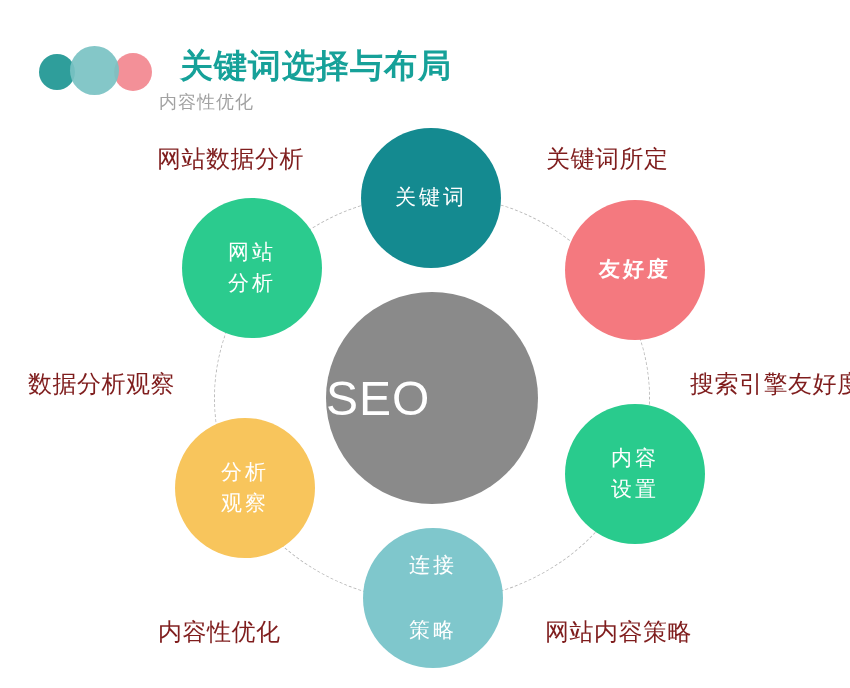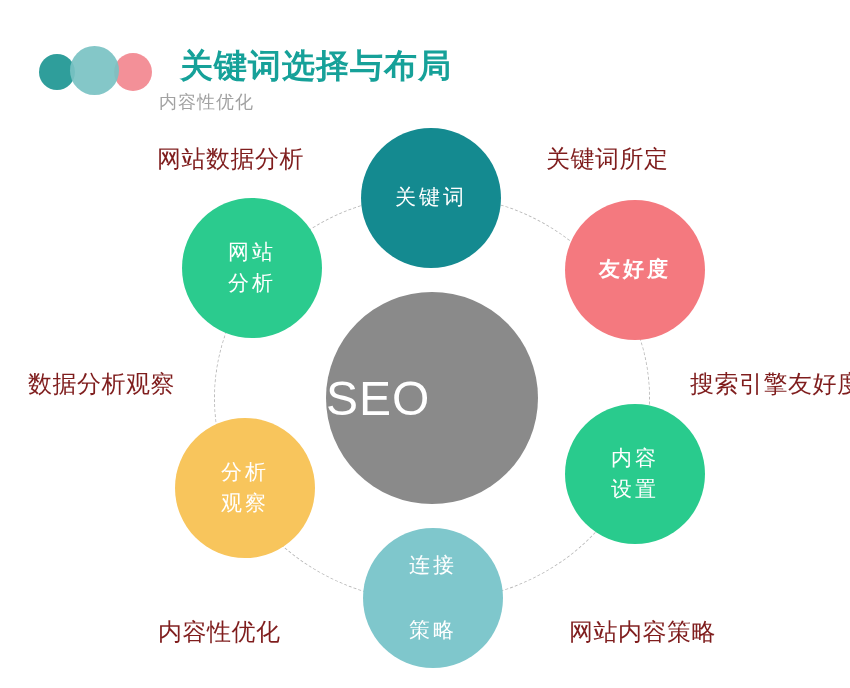--- a/index.html
+++ b/index.html
@@ -67,21 +67,21 @@
   .outer-label {
     position: absolute;
     font-size: 24px; color: #7f1d1d; letter-spacing: 0.5px;
     z-index: 2; white-space: nowrap;
   }
   .label-top-left     { left: 157px; top: 143px; }
   .label-top-right    { left: 546px; top: 143px; }
   .label-mid-left     { left: 28px;  top: 368px; }
   .label-mid-right    { left: 690px; top: 368px; }
   .label-bottom-left  { left: 158px; top: 616px; }
-  .label-bottom-right { left: 545px; top: 616px; margin-left: 24px; }
+  .label-bottom-right { left: 545px; top: 616px; }
 </style>
 </head>
 <body>
 
 <div class="stage">
 
   <span class="dot dot-1" style="background-color: rgb(47, 158, 155);"></span>
   <span class="dot dot-2" style="background-color: rgb(121, 194, 195);"></span>
   <span class="dot dot-3" style="background-color: rgb(242, 138, 146);"></span>
 

